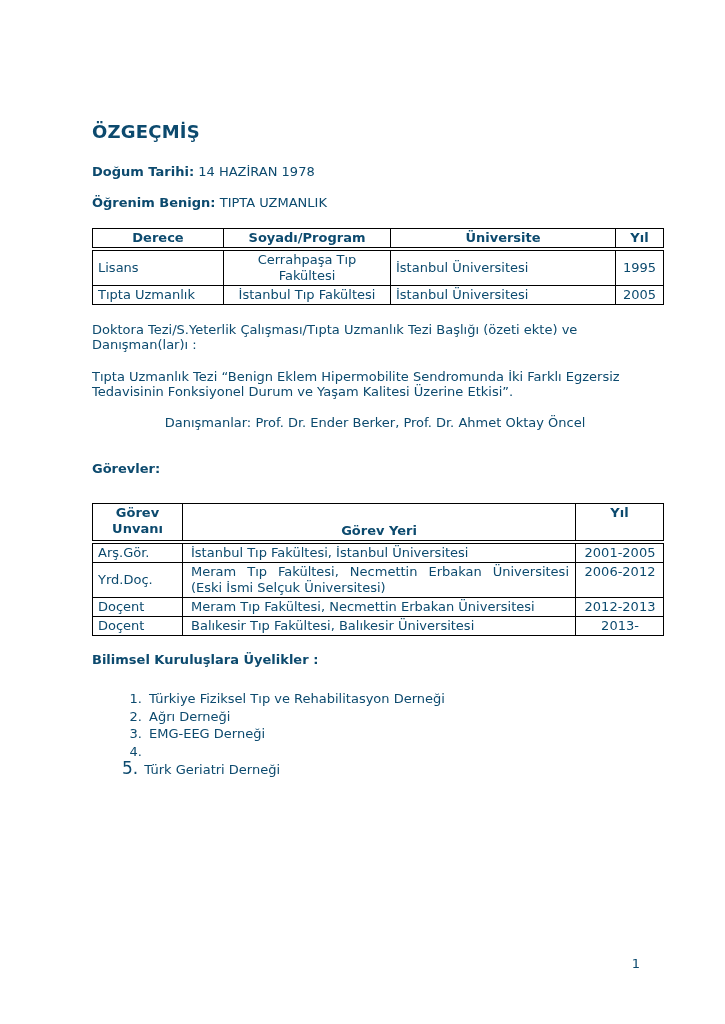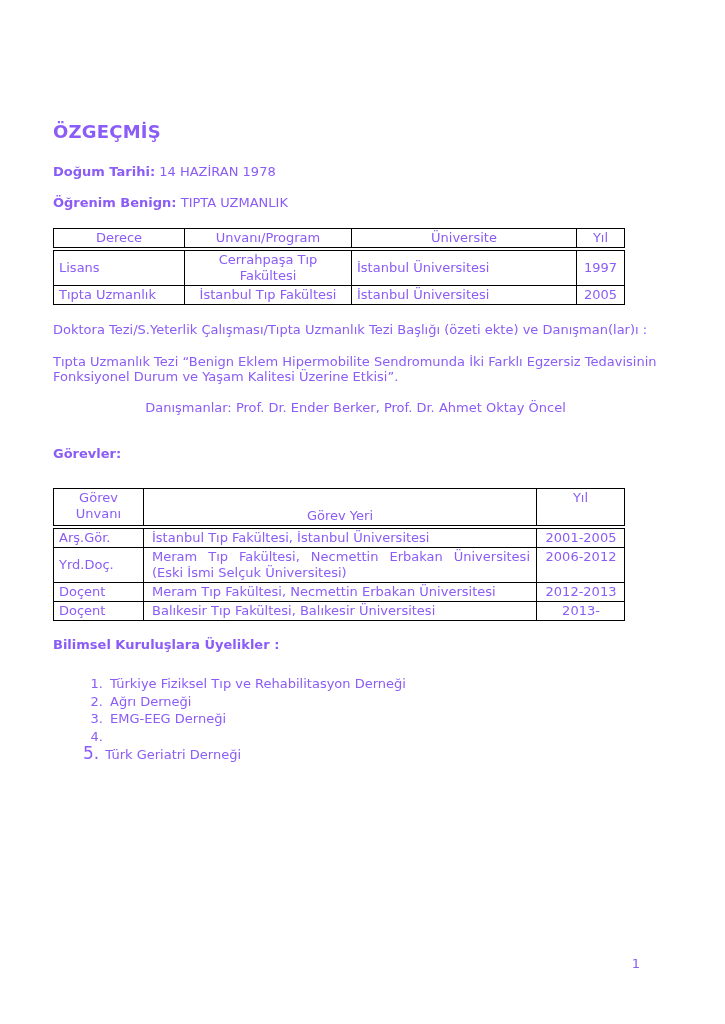--- a/index.html
+++ b/index.html
@@ -1,25 +1,25 @@
 <!DOCTYPE html>
 <html><head>
 <meta charset="utf-8">
 <style>
   html,body{margin:0;padding:0;background:#ffffff;}
   .page{
     position:relative;
     width:725px;height:1024px;
     background:#ffffff;
-    color:#8b5cf6;
+    color:#0c4a6e;
     font-family:"DejaVu Sans","Liberation Sans",sans-serif;
     font-size:13px;
     line-height:15px;
     box-sizing:border-box;
-    padding:121px 67px 0 53px;
+    padding:121px 67px 0 92px;
     overflow:hidden;
   }
   .b{font-weight:bold;}
   h1.title{
     font-size:18px;
     line-height:21px;
     font-weight:bold;
     margin:0 0 22px 0;
     letter-spacing:0.2px;
   }
@@ -32,21 +32,21 @@
     width:571px;
     font-size:13px;
     line-height:16px;
   }
   table.tbl th, table.tbl td{
     border:1.5px solid #000000;
     padding:1px 5px;
     overflow:hidden;
   }
   table.tbl thead th{
-    font-weight:normal;
+    font-weight:bold;
     text-align:center;
     border-bottom:4px double #000000;
   }
   table.tbl1{margin-top:18px;}
   table.tbl1 col.e1{width:131px;}
   table.tbl1 col.e2{width:167px;}
   table.tbl1 col.e3{width:225px;}
   table.tbl1 col.e4{width:48px;}
   table.tbl1 td.c-left{text-align:left;}
   table.tbl1 td.c-center{text-align:center;}
@@ -109,31 +109,31 @@
   <table class="tbl tbl1">
     <colgroup>
         <col class="e1">
         <col class="e2">
         <col class="e3">
         <col class="e4">
       </colgroup>
     <thead>
       <tr>
         <th>Derece</th>
-        <th>Unvanı/Program</th>
+        <th>Soyadı/Program</th>
         <th>Üniversite</th>
         <th>Yıl</th>
       </tr>
     </thead>
     <tbody>
       <tr>
         <td class="c-left">Lisans</td>
         <td class="c-center">Cerrahpaşa Tıp Fakültesi</td>
         <td class="c-left">İstanbul  Üniversitesi</td>
-        <td class="c-center">1997</td>
+        <td class="c-center">1995</td>
       </tr>
       <tr>
         <td class="c-left">Tıpta Uzmanlık</td>
         <td class="c-center">İstanbul Tıp Fakültesi</td>
         <td class="c-left">İstanbul  Üniversitesi</td>
         <td class="c-center">2005</td>
       </tr>
     </tbody>
   </table>
 

